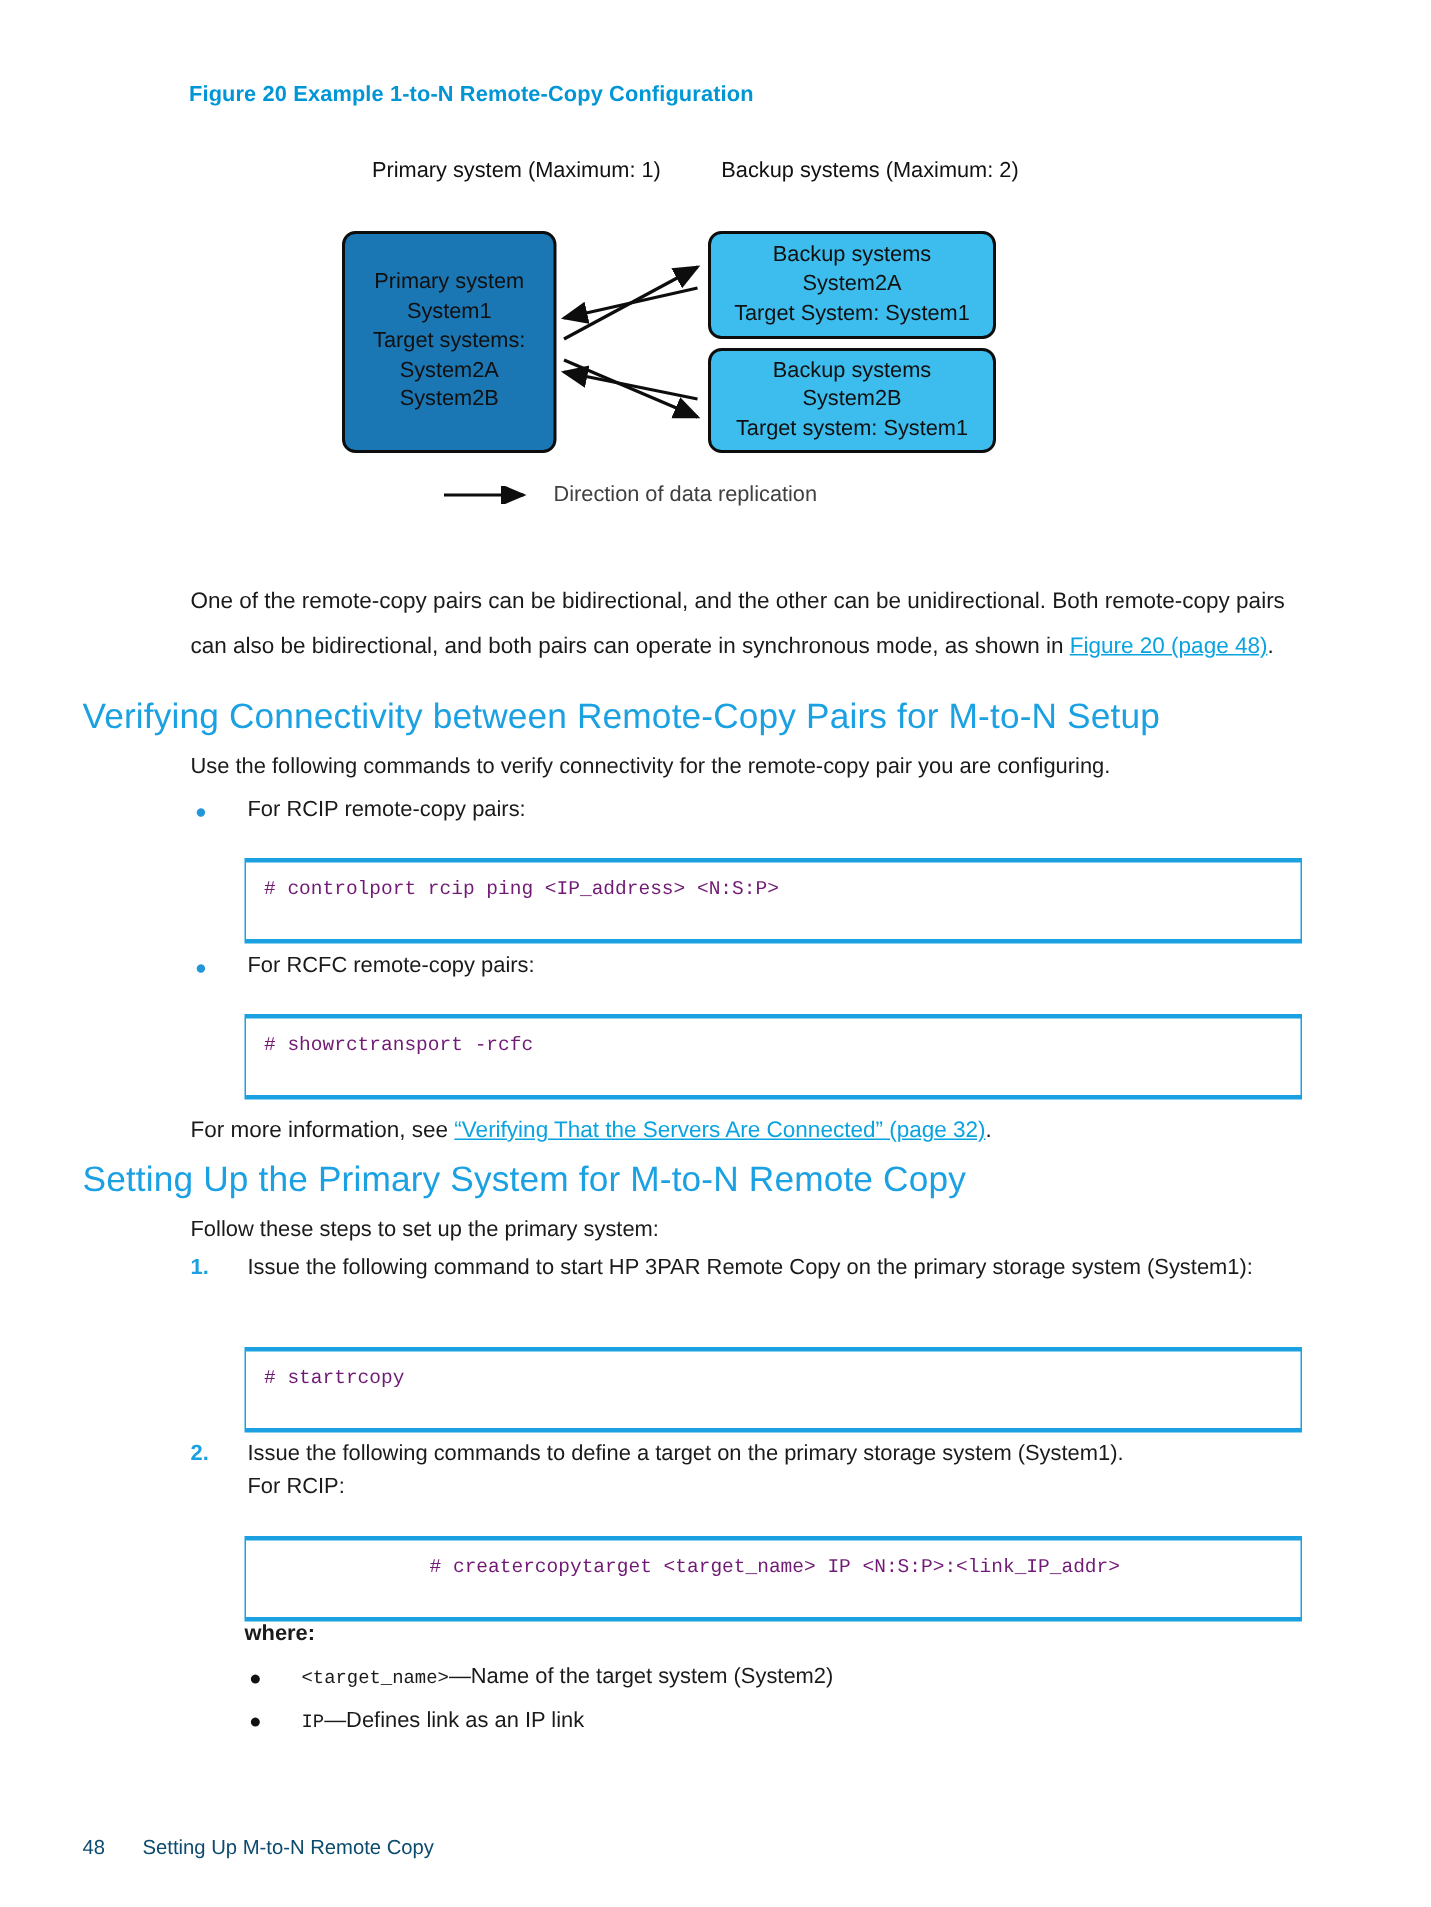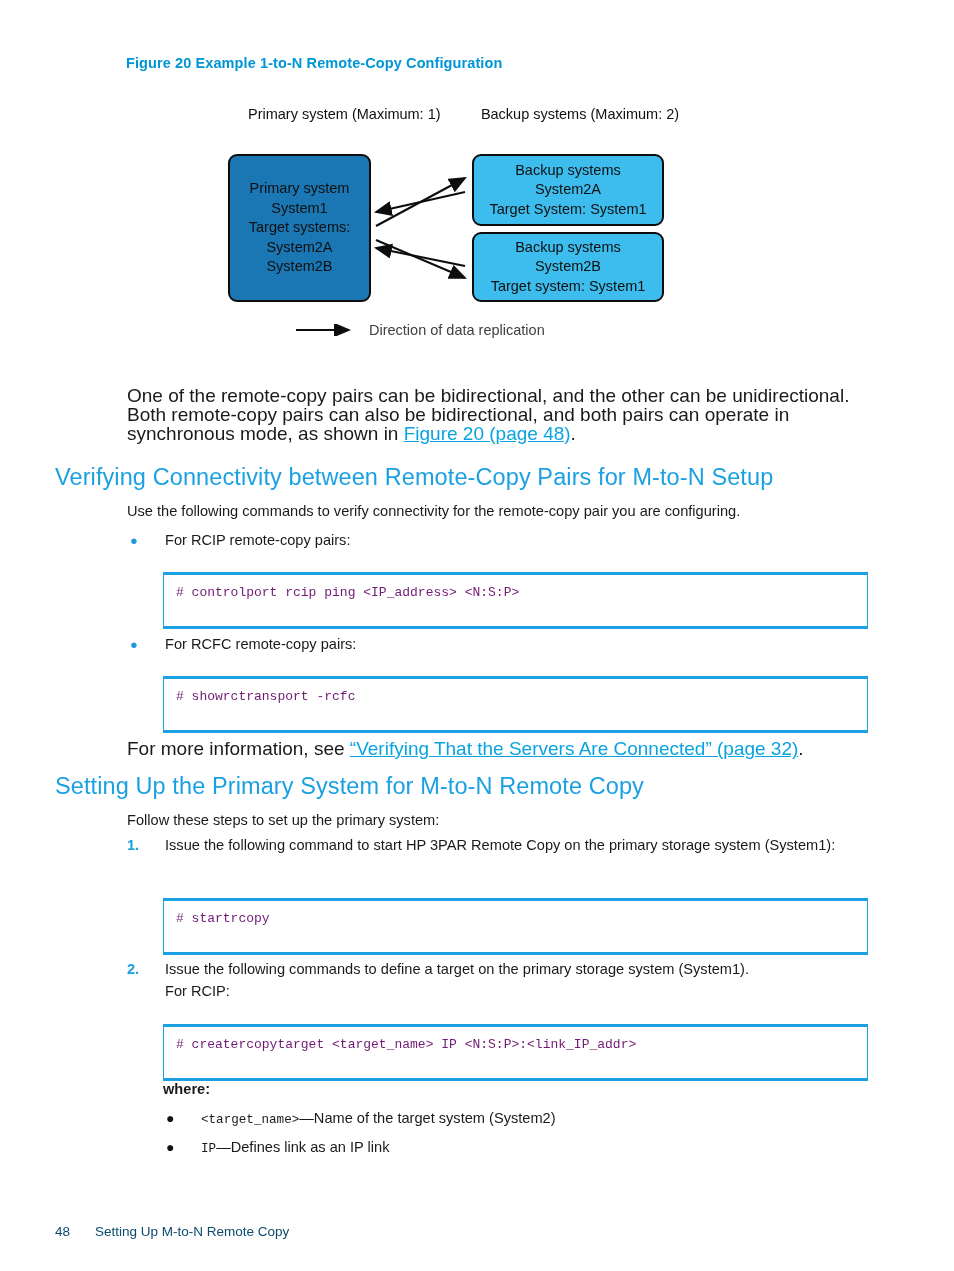--- a/index.html
+++ b/index.html
@@ -104,22 +104,22 @@
     align-items: center;
     gap: 10px;
     font-size: 14.5px;
     color: #404040;
     white-space: nowrap;
   }
 
   
   .para {
     position: absolute;
-    font-size: 19px;
-    line-height: 19px;
+    font-size: 15px;
+    line-height: 30px;
     color: #1a1a1a;
   }
   .para-intro {
     left: 127px;
     top: 386px;
     width: 748px;
   }
   .link { color: #0aa3e0; }
 
   h2.section {
@@ -206,21 +206,21 @@
     font-family: "Liberation Mono", monospace;
     font-size: 13px;
     line-height: 17px;
     color: #701a75;
     padding: 9px 10px 25px 12px;
     white-space: pre;
   }
   .code1 { top: 572px; }
   .code2 { top: 676px; }
   .code3 { top: 898px; }
-  .code4 { top: 1024px; }
+  .code4 { top: 1024px; text-align: center; }
 
   .mono-inline {
     font-family: "Liberation Mono", monospace;
     font-size: 12.6px;
   }
 
   
   .where {
     position: absolute;
     left: 163px;

